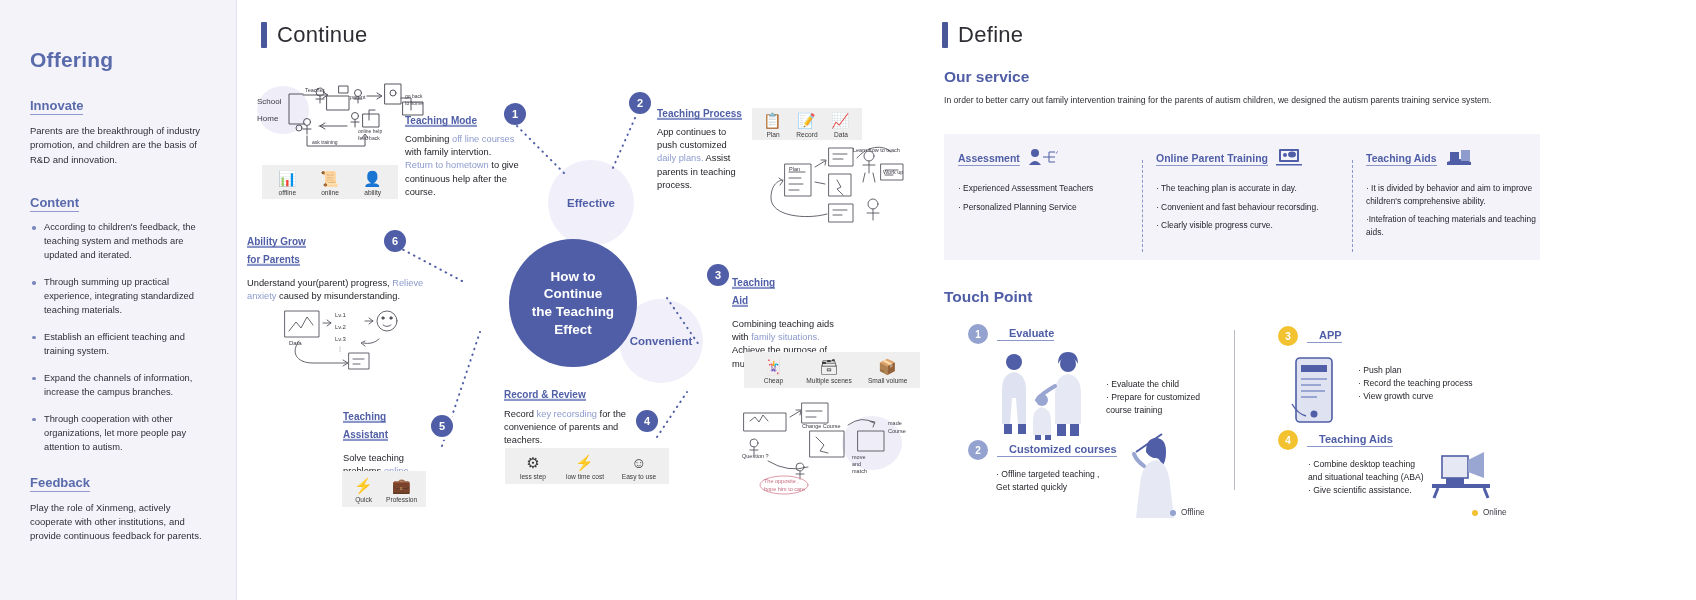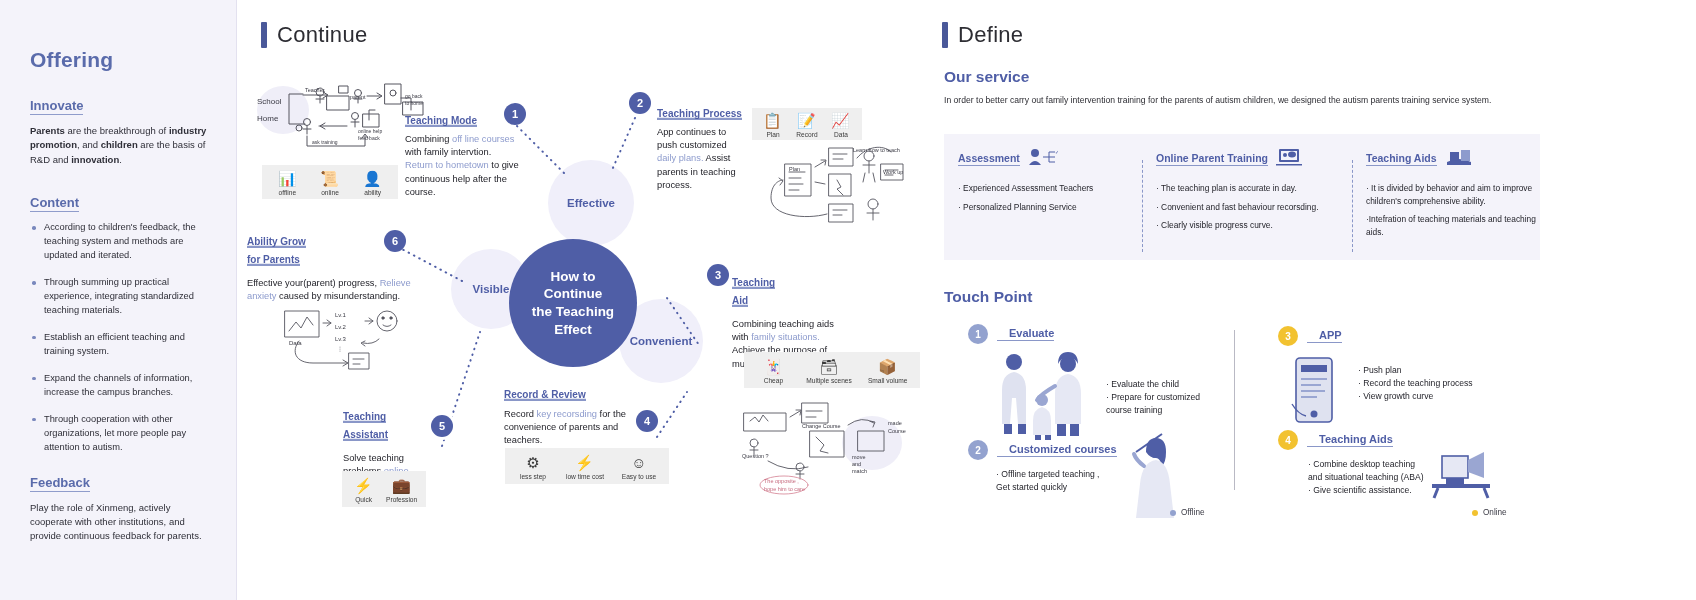--- a/index.html
+++ b/index.html
@@ -24,21 +24,21 @@
   .sb-title{
     font-size:21px;font-weight:bold;color:#5a6bab;
     letter-spacing:.2px;margin:0 0 24px 0;
   }
   .sb-head{
     font-size:13px;font-weight:bold;color:#5a6bab;
     border-bottom:1.5px solid #8f9ccb;
     display:inline-block;padding-bottom:1px;margin:0 0 9px 0;
   }
   .sb-para{font-size:9.5px;line-height:1.52;color:#2f2f38;margin:0 0 20px 0;}
-  .sb-para b{font-weight:bold;text-align:center;}
+  .sb-para b{font-weight:normal;text-align:center;}
   .sb-list{list-style:none;margin:0 0 18px 0;padding:0;}
   .sb-list li{
     position:relative;padding-left:14px;font-size:9.3px;line-height:1.5;
     color:#2f2f38;margin-bottom:13px;
   }
   .sb-list li:before{
     content:"";position:absolute;left:2px;top:5px;width:3.5px;height:3.5px;
     border-radius:50%;background:#7a88bd;
   }
   .sb-gap{height:6px;}
@@ -294,21 +294,21 @@
         <g font-family="'Liberation Sans',sans-serif" font-size="5.5" fill="#3a3a44">
           <text x="44" y="29">Plan</text>
           <text x="108" y="10">Learn how to teach</text>
           <text x="138" y="32">Work up</text>
         </g>
       </svg>
     </div>
 
     <div class="blk" style="left:10px;top:231px;width:178px;">
       <div class="blk-title-wrap" style="width:62px;"><span class="blk-title">Ability Grow for Parents</span></div>
-      <div class="blk-body" id="blk-body-5" style="margin-top:10px;"><span>Effective your(parent) progress, </span><span class="hl">Relieve anxiety</span><span> caused by misunderstanding.</span></div>
+      <div class="blk-body" id="blk-body-5" style="margin-top:10px;"><span>Understand your(parent) progress, </span><span class="hl">Relieve anxiety</span><span> caused by misunderstanding.</span></div>
     </div>
     <div class="num" style="left:147px;top:230px;">6</div>
 
     <div class="sketch" style="left:42px;top:305px;">
       <svg width="130" height="68" viewBox="0 0 130 68">
         <g fill="none" stroke="#55555f" stroke-width=".9" stroke-linecap="round" stroke-linejoin="round">
           <rect x="6" y="6" width="34" height="26"></rect>
           <path d="M10 26 l7 -9 5 6 6 -11 6 8"></path>
           <path d="M44 18 h8"></path>
             <path d="M48 15 l4 3 -4 3"></path>
@@ -329,21 +329,20 @@
           <text x="10" y="40">Data</text>
           <text x="56" y="12">Lv.1</text>
           <text x="56" y="24">Lv.2</text>
           <text x="56" y="36">Lv.3</text>
           <text x="58" y="46">⋮</text>
         </g>
       </svg>
     </div>
 
     <div class="bub bub-sm" style="left:311px;top:160px;width:86px;height:86px;">Effective</div>
-    <div class="bub bub-sm" style="left:214px;top:249px;width:80px;height:80px;">Visible</div>
     <div class="bub bub-sm" style="left:382px;top:299px;width:84px;height:84px;">Convenient</div>
     <div class="bub bub-core" style="left:272px;top:239px;width:128px;height:128px;">
       <div>
         <span>How to</span>
         <span>Continue</span>
         <span>the Teaching</span>
         <span>Effect</span>
       </div>
     </div>
 

